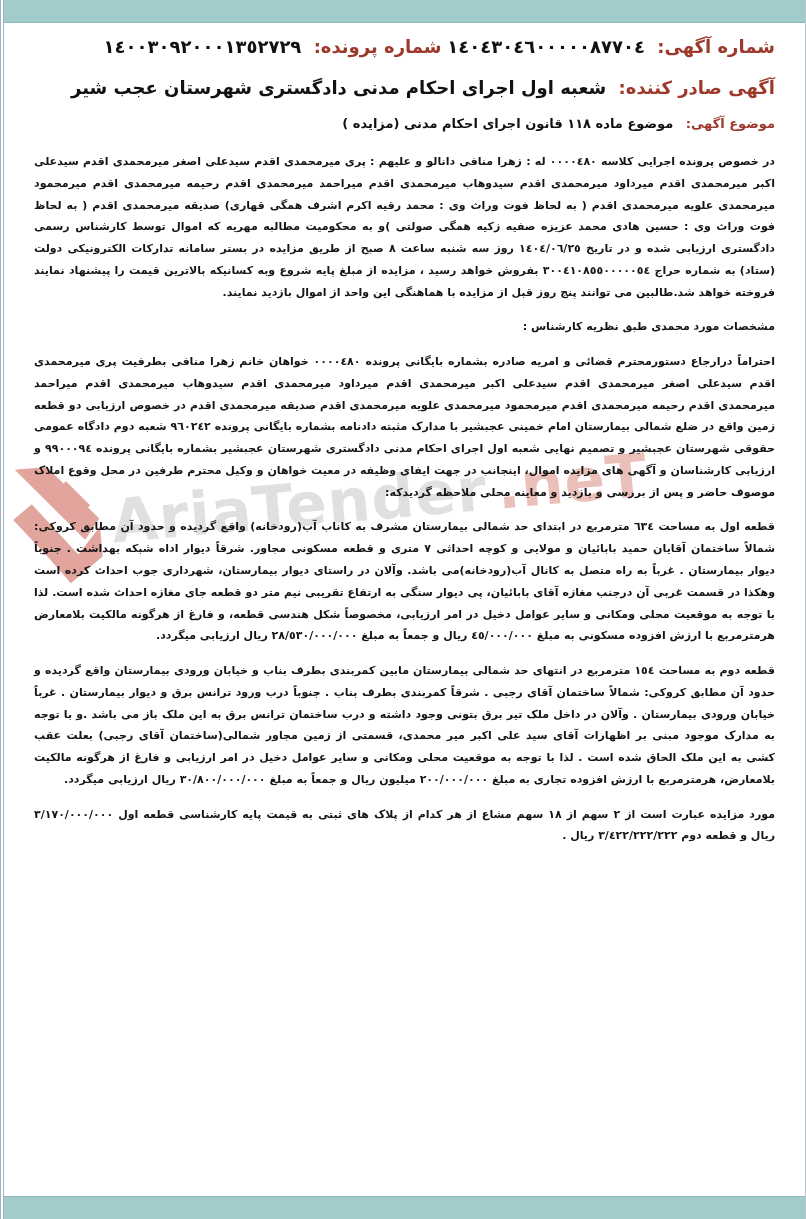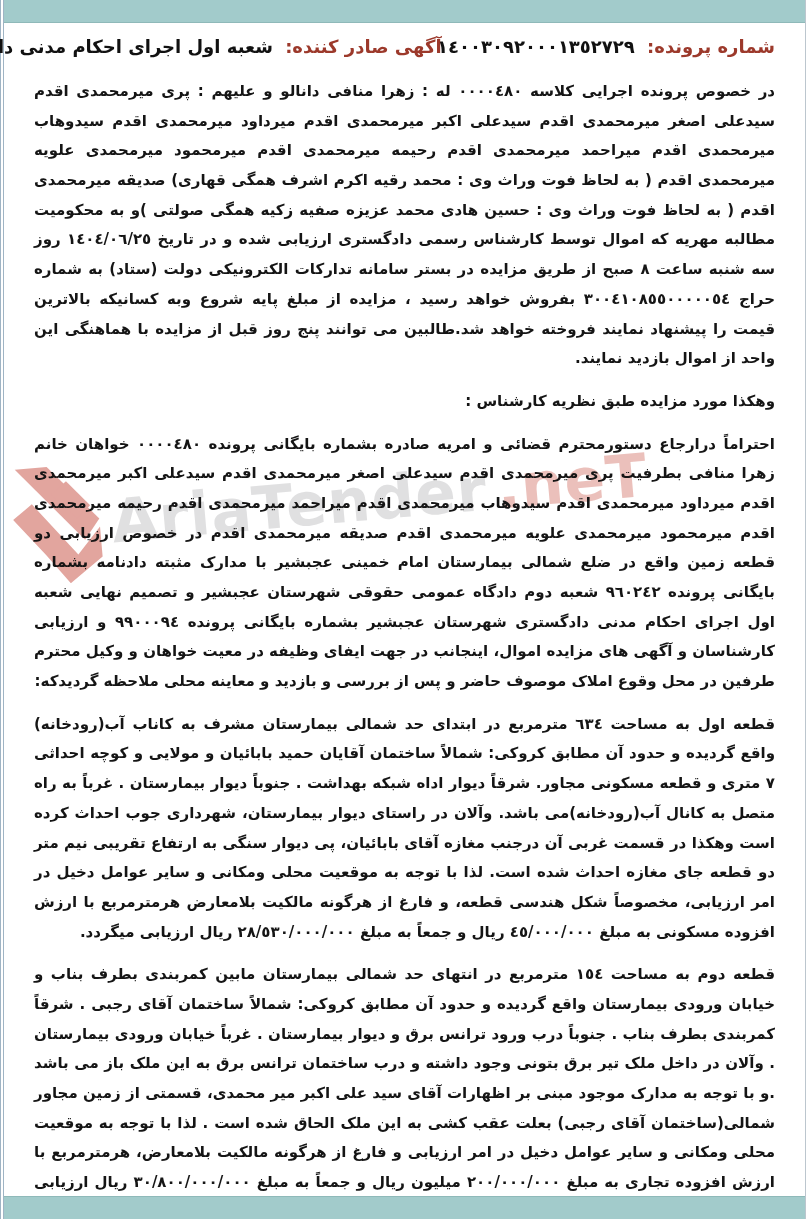--- a/index.html
+++ b/index.html
@@ -25,21 +25,21 @@
   .hdr{display:grid;grid-template-columns:45% 55%;row-gap:20px;margin-bottom:18px;}
   .field{font-size:18px;font-weight:bold;white-space:nowrap;}
   .field .lbl{color:#9c392b;margin-left:6px;}
   .field .val{color:#111;}
   .row-line{margin:14px 0 0 0;font-size:13px;font-weight:bold;}
   .row-line .lbl{color:#9c392b;margin-left:8px;}
   .row-line .val{color:#111;}
   
   .doc-body{margin-top:20px;}
   .doc-body p{
-    font-size:15px;font-weight:bold;line-height:1.98;
+    font-size:11px;font-weight:bold;line-height:1.98;
     text-align:justify;margin:0 0 13px 0;color:#151515;
   }
   
   .watermark{
     position:absolute;top:468px;left:10px;z-index:1;
     display:flex;align-items:center;gap:10px;
     direction:ltr;transform:rotate(-5deg);transform-origin:left center;
     pointer-events:none;user-select:none;white-space:nowrap;
   }
   .watermark .wm-text{
@@ -65,34 +65,42 @@
       </svg>
     </span>
     <span class="wm-text">AriaTender</span>
       <span class="wm-text wm-tail">.neT</span>
   </div>
 
   <div class="content">
 
     <div class="hdr">
       <div class="field">
+        <span class="lbl">شماره آگهی:</span>
+        <span class="val">١٤٠٤٣٠٤٦٠٠٠٠٠٨٧٧٠٤</span>
+      </div>
+      <div class="field">
         <span class="lbl">شماره پرونده:</span>
         <span class="val">١٤٠٠٣٠٩٢٠٠٠١٣٥٢٧٢٩</span>
       </div>
       <div class="field">
         <span class="lbl">آگهی صادر کننده:</span>
         <span class="val">شعبه اول اجرای احکام مدنی دادگستری شهرستان عجب شیر</span>
       </div>
     </div>
 
+    <div class="row-line">
+      <span class="lbl">موضوع آگهی:</span>
+      <span class="val">موضوع ماده ١١٨ قانون اجرای احکام مدنی (مزایده )</span>
+    </div>
 
 
     <div class="doc-body">
       <p>در خصوص پرونده اجرایی کلاسه ٠٠٠٠٤٨٠ له : زهرا منافی دانالو و علیهم : پری میرمحمدی اقدم سیدعلی اصغر میرمحمدی اقدم سیدعلی اکبر میرمحمدی اقدم میرداود میرمحمدی اقدم سیدوهاب میرمحمدی اقدم میراحمد میرمحمدی اقدم رحیمه میرمحمدی اقدم میرمحمود میرمحمدی علویه میرمحمدی اقدم ( به لحاظ فوت وراث وی : محمد رقیه اکرم اشرف همگی قهاری) صدیقه میرمحمدی اقدم ( به لحاظ فوت وراث وی : حسین هادی محمد عزیزه صفیه زکیه همگی صولتی )و به محکومیت مطالبه مهریه که اموال توسط کارشناس رسمی دادگستری ارزیابی شده و در تاریخ  ١٤٠٤/٠٦/٢٥ روز سه شنبه ساعت ٨ صبح از طریق مزایده در بستر سامانه تدارکات الکترونیکی دولت (ستاد) به شماره حراج ٣٠٠٤١٠٨٥٥٠٠٠٠٠٥٤ بفروش خواهد رسید ، مزایده از مبلغ پایه شروع وبه کسانیکه بالاترین قیمت را پیشنهاد نمایند فروخته خواهد شد.طالبین می توانند پنج روز قبل از مزایده با هماهنگی این واحد از اموال بازدید نمایند.</p>
-      <p>وهکذا مورد مزایده طبق نظریه کارشناس :</p>
+      <p>مشخصات مورد محمدی طبق نظریه کارشناس :</p>
       <p>احتراماً درارجاع دستورمحترم قضائی و امریه صادره بشماره بایگانی پرونده ٠٠٠٠٤٨٠ خواهان خانم زهرا منافی بطرفیت  پری میرمحمدی اقدم سیدعلی اصغر میرمحمدی اقدم سیدعلی اکبر میرمحمدی اقدم میرداود میرمحمدی اقدم سیدوهاب میرمحمدی اقدم میراحمد میرمحمدی اقدم رحیمه میرمحمدی اقدم میرمحمود میرمحمدی علویه میرمحمدی اقدم صدیقه میرمحمدی اقدم در خصوص ارزیابی دو قطعه زمین واقع در ضلع شمالی بیمارستان امام خمینی عجبشیر با مدارک مثبته دادنامه بشماره بایگانی پرونده ٩٦٠٢٤٢ شعبه دوم دادگاه عمومی حقوقی شهرستان عجبشیر و تصمیم نهایی شعبه اول اجرای احکام مدنی دادگستری شهرستان عجبشیر بشماره بایگانی پرونده ٩٩٠٠٠٩٤ و ارزیابی کارشناسان و آگهی های مزایده اموال، اینجانب در جهت ایفای وظیفه در معیت خواهان و وکیل محترم طرفین در محل وقوع املاک موصوف حاضر و پس از بررسی و بازدید و معاینه محلی ملاحظه گردیدکه:</p>
       <p>قطعه اول به مساحت ٦٣٤ مترمربع در ابتدای حد شمالی بیمارستان مشرف به کاناب آب(رودخانه) واقع گردیده و حدود آن مطابق کروکی: شمالاً ساختمان آقایان حمید بابائیان و مولایی و کوچه احداثی ٧ متری و قطعه مسکونی مجاور. شرقاً دیوار اداه شبکه بهداشت . جنوباً دیوار بیمارستان . غرباً به راه متصل به کانال آب(رودخانه)می باشد. وآلان در راستای دیوار بیمارستان، شهرداری جوب احداث کرده است وهکذا در قسمت غربی آن درجنب مغازه آقای بابائیان، پی دیوار سنگی به ارتفاع تقریبی نیم متر دو قطعه جای مغازه احداث شده است. لذا با توجه به موقعیت محلی ومکانی و سایر عوامل دخیل در امر ارزیابی، مخصوصاً شکل هندسی قطعه، و فارغ از هرگونه مالکیت بلامعارض هرمترمربع با ارزش افزوده مسکونی به مبلغ ٤٥/٠٠٠/٠٠٠ ریال و جمعاً به مبلغ ٢٨/٥٣٠/٠٠٠/٠٠٠ ریال ارزیابی میگردد.</p>
       <p>قطعه دوم به مساحت ١٥٤ مترمربع در انتهای حد شمالی بیمارستان مابین کمربندی بطرف بناب و خیابان ورودی بیمارستان واقع گردیده و حدود آن مطابق کروکی: شمالاً ساختمان آقای رجبی . شرقاً کمربندی بطرف بناب . جنوباً درب ورود ترانس برق و دیوار بیمارستان . غرباً خیابان ورودی بیمارستان . وآلان در داخل ملک تیر برق بتونی وجود داشته و درب ساختمان ترانس برق به این ملک باز می باشد .و با توجه به مدارک موجود مبنی بر اظهارات آقای سید علی اکبر میر محمدی، قسمتی از زمین مجاور شمالی(ساختمان آقای رجبی) بعلت عقب کشی به این ملک الحاق شده است . لذا با توجه به موقعیت محلی ومکانی و سایر عوامل دخیل در امر ارزیابی و فارغ از هرگونه مالکیت بلامعارض، هرمترمربع با ارزش افزوده تجاری به مبلغ ٢٠٠/٠٠٠/٠٠٠ میلیون ریال و جمعاً به مبلغ ٣٠/٨٠٠/٠٠٠/٠٠٠ ریال ارزیابی میگردد.</p>
       <p>مورد مزایده عبارت است از ٢ سهم از ١٨ سهم مشاع از هر کدام از پلاک های ثبتی به قیمت پایه کارشناسی قطعه اول ٣/١٧٠/٠٠٠/٠٠٠ ریال و قطعه دوم  ٣/٤٢٢/٢٢٢/٢٢٢ ریال .</p>
 
     </div>
 
   </div>
 
   <div class="bar bottom"></div>

